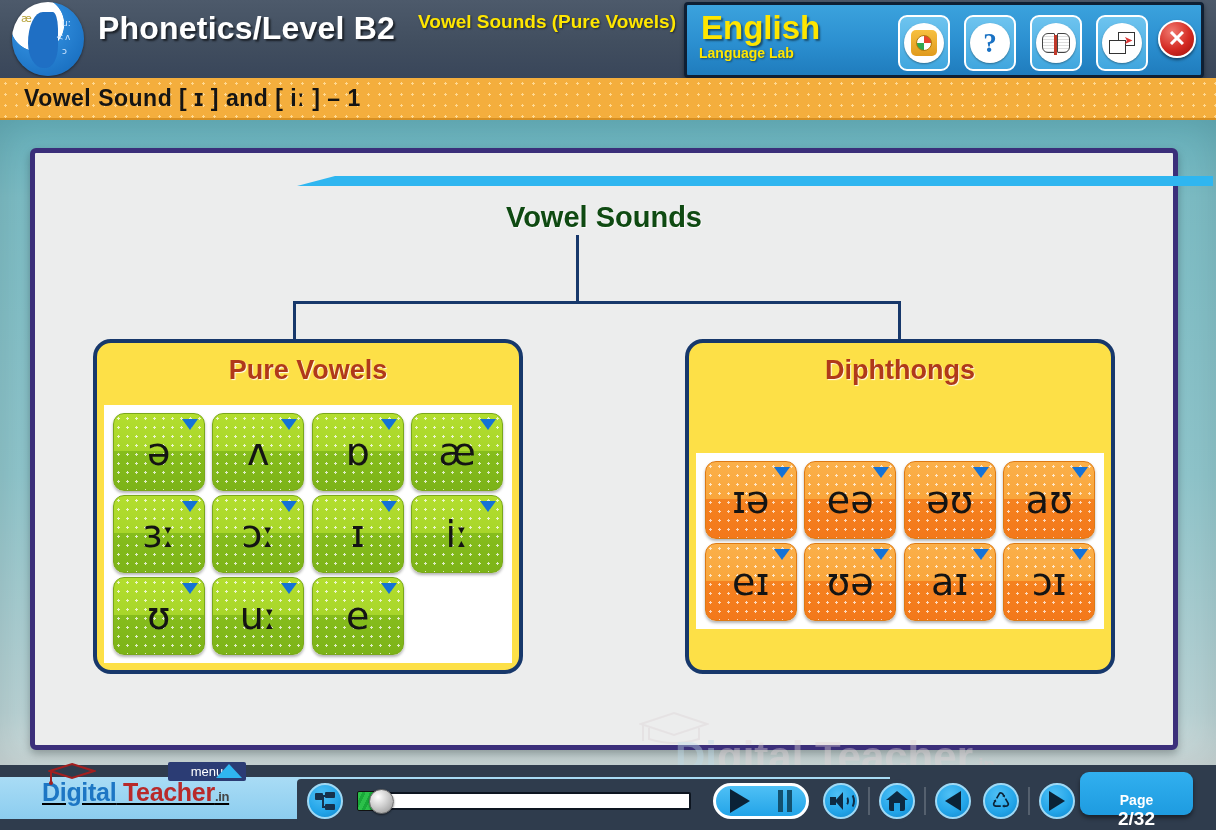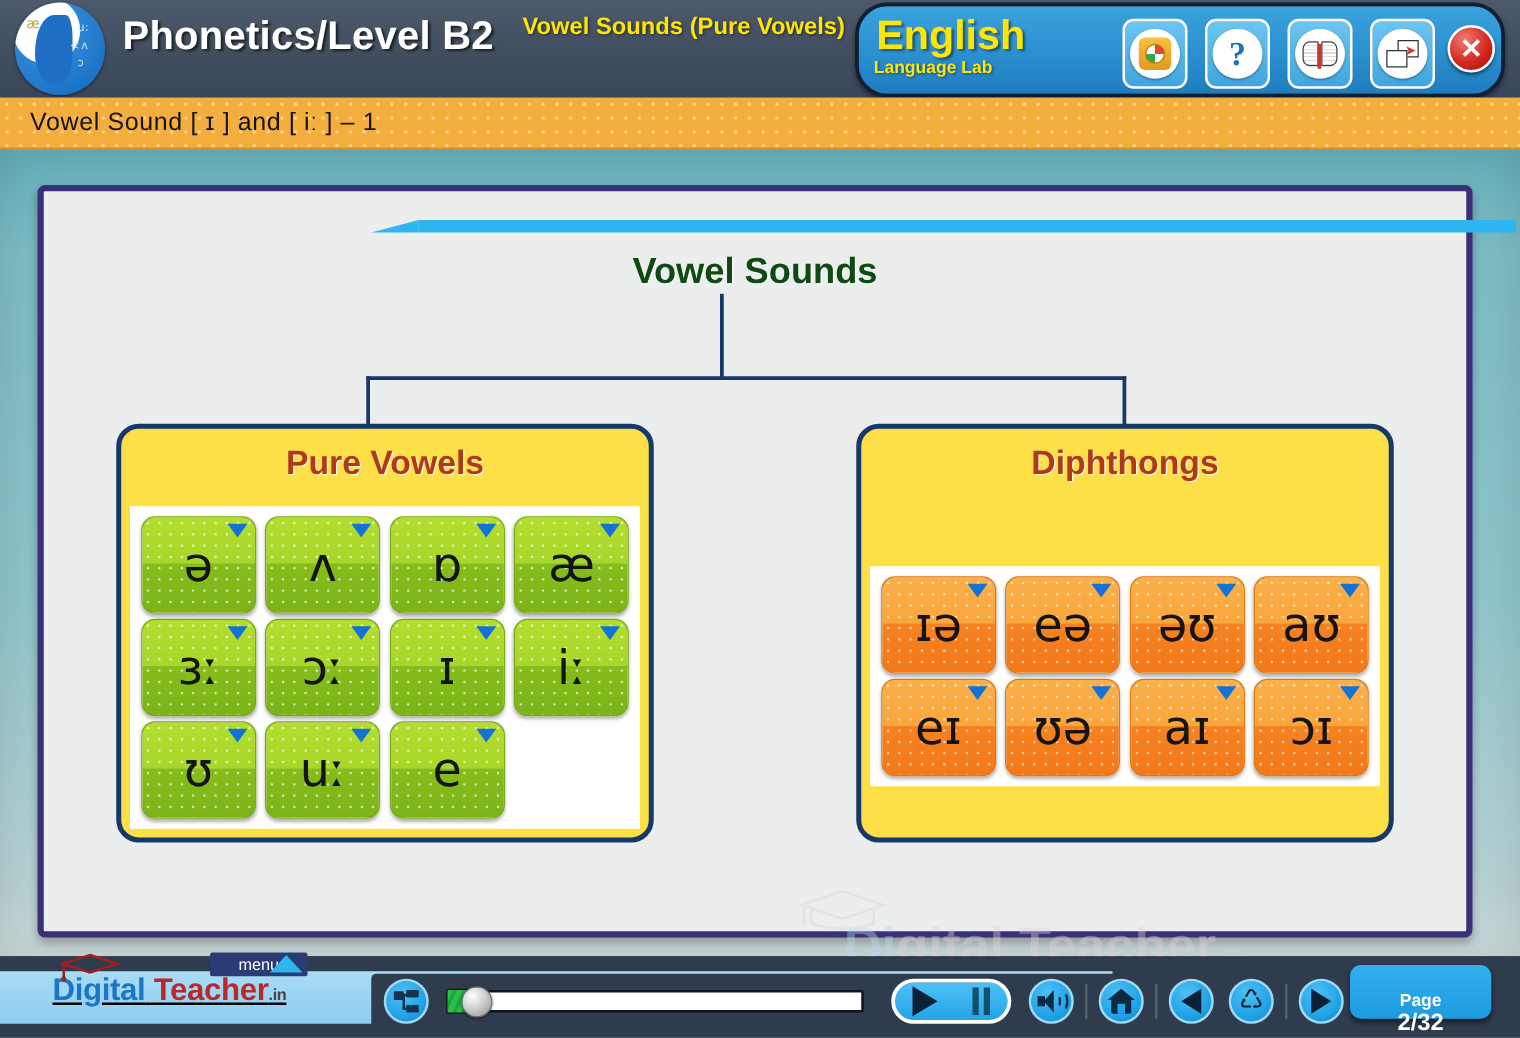--- a/index.html
+++ b/index.html
@@ -45,21 +45,21 @@
   }
   .lesson-title {
     position: absolute; left: 418px; top: 10px; width: 258px;
     font-size: 19px; font-weight: bold; color: #ffe600; text-align: center;
     line-height: 24px; text-shadow: 1px 1px 2px rgba(0,0,0,.5);
   }
 
   .brand-panel {
     position: absolute; left: 684px; top: 2px; width: 520px; height: 76px;
     background: linear-gradient(180deg, #3ba2dd 0%, #2b8fd0 55%, #1f7cbd 100%);
-    border: 3px solid #0f1f33; border-radius: 26px;
+    border: 3px solid #0f1f33; border-radius: 4px;
     box-shadow: 0 2px 4px rgba(0,0,0,.45);
   }
   .brand-eng {
     position: absolute; left: 14px; top: 4px;
     font-size: 33px; font-weight: bold; color: #ffe600;
     text-shadow: 2px 2px 2px rgba(0,0,0,.45);
   }
   .brand-lab {
     position: absolute; left: 12px; top: 40px;
     font-size: 14px; font-weight: bold; color: #ffe600;
@@ -114,21 +114,21 @@
   
   .subtitle-bar {
     position: absolute; left: 0; top: 78px; width: 1216px; height: 42px;
     background-color: #f4ae3d;
     background-image: radial-gradient(#ffd890 1.2px, transparent 1.3px);
     background-size: 11px 11px;
     border-bottom: 2px solid #d68f22;
     display: flex; align-items: center;
   }
   .subtitle-text {
-    margin-left: 24px; font-size: 20px; font-weight: normal; color: #141414;
+    margin-left: 24px; font-size: 23px; font-weight: bold; color: #141414;
     letter-spacing: .5px;
   }
 
   
   .stage {
     position: absolute; left: 0; top: 120px; width: 1216px; height: 645px;
     background: linear-gradient(180deg, #66b0bb 0%, #7cbcc4 12%, #8fc5cb 55%, #b9d2d4 92%, #cfdcdc 100%);
   }
   .stage-inner-shadow {
     position:absolute; left:0; top:0; width:100%; height:100%;

